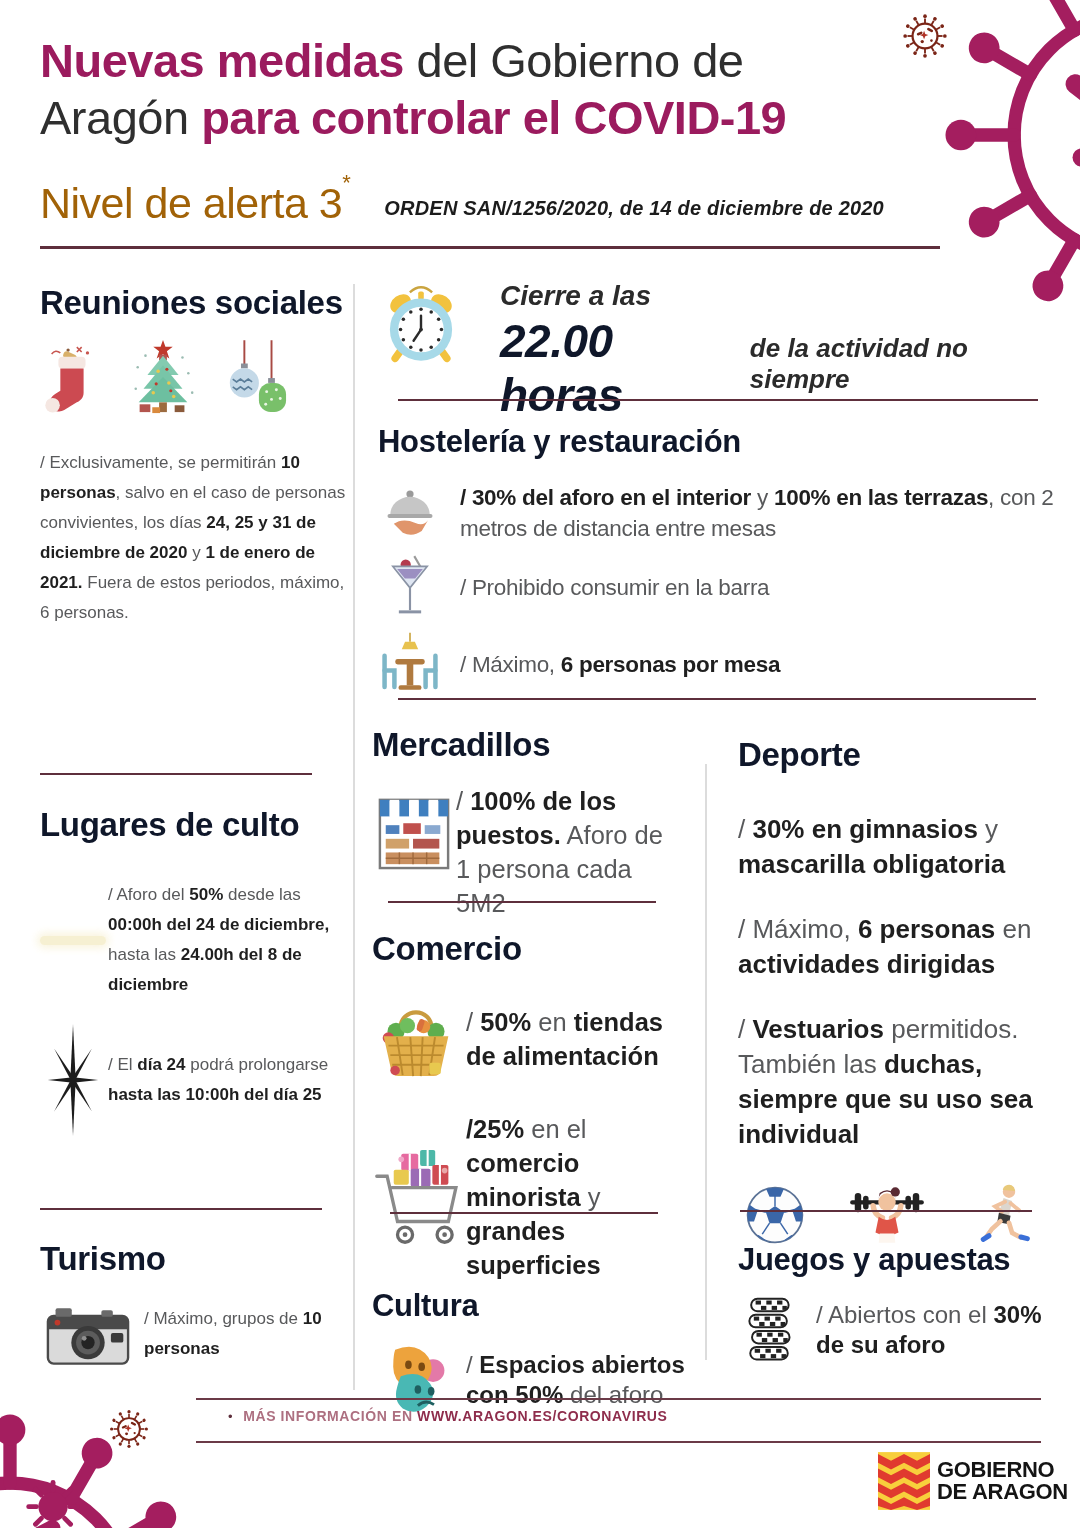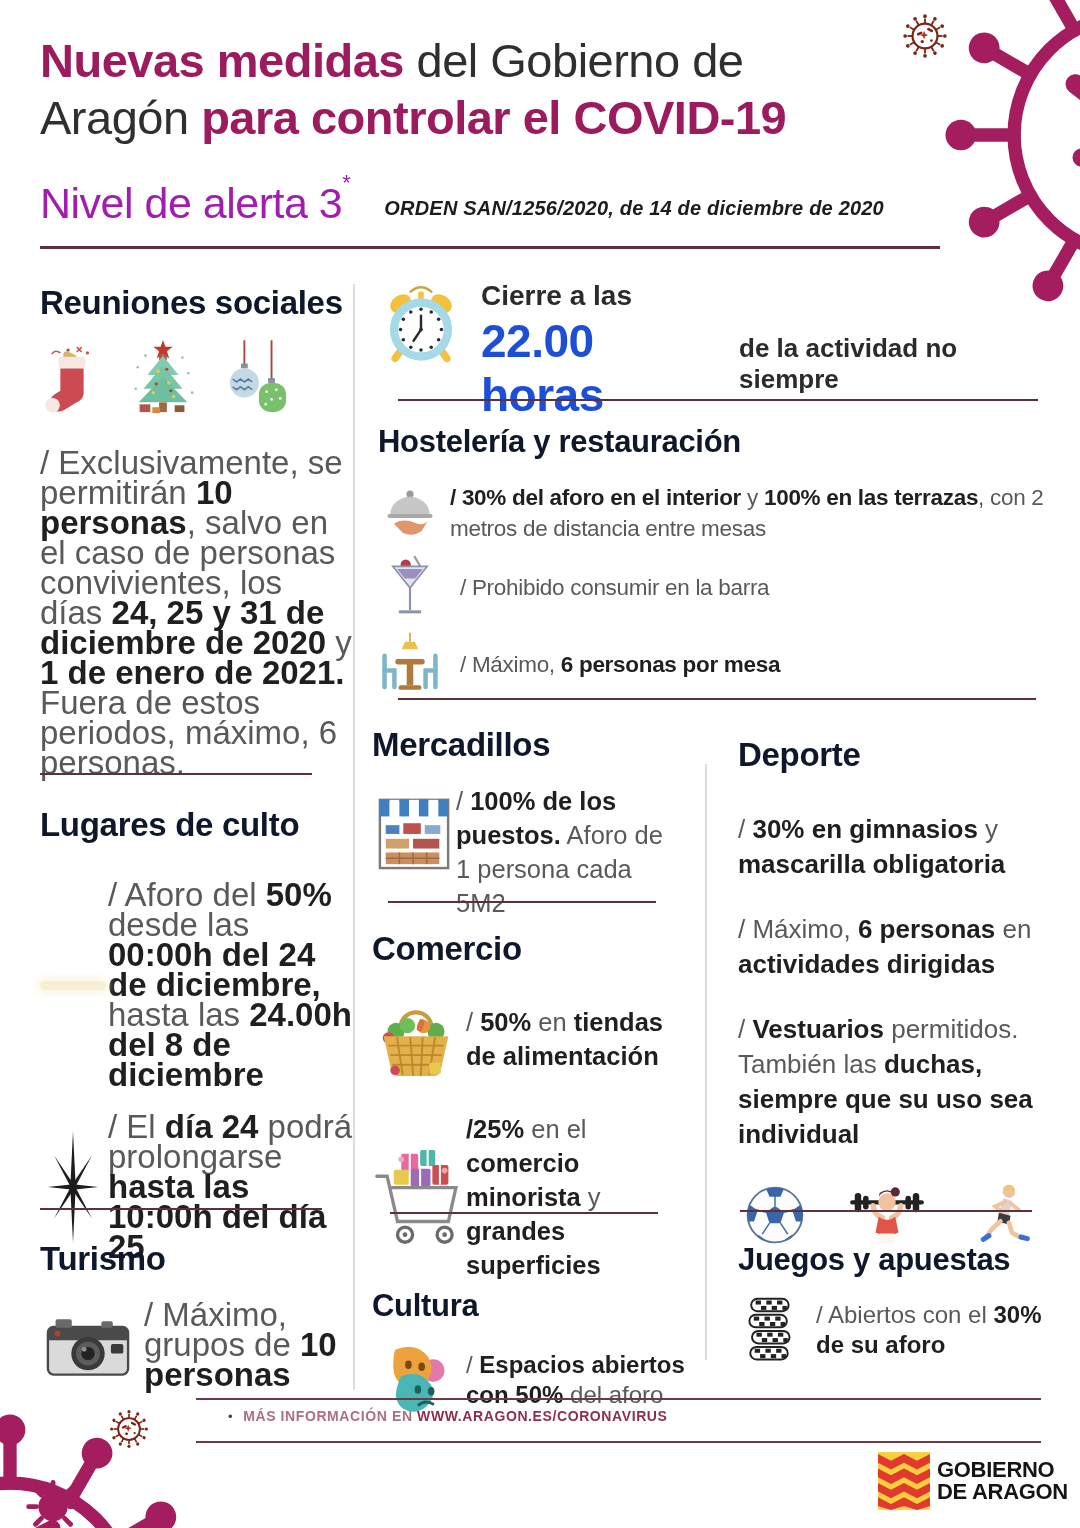--- a/index.html
+++ b/index.html
@@ -6,41 +6,41 @@
   #page{position:relative;width:1080px;height:1528px;background:#ffffff;overflow:hidden;
         font-family:"Liberation Sans","DejaVu Sans",sans-serif;color:#58595b;}
   .abs{position:absolute;}
   .rule{position:absolute;background:#5e2f3c;}
   .vdiv{position:absolute;background:#dcdcdc;width:2px;}
 
   
   .title{font-size:47px;line-height:57px;font-weight:400;color:#2f2f2f;letter-spacing:-0.5px;}
   .title b{color:#9b1b5e;font-weight:700;}
   .alert-row{display:flex;align-items:flex-end;margin-top:24px;}
-  .alert-level{font-size:43px;color:#a21caf;font-weight:400;letter-spacing:-0.5px;}
+  .alert-level{font-size:43px;color:#a16207;font-weight:400;letter-spacing:-0.5px;}
   .alert-level sup{font-size:22px;vertical-align:28px;}
   .order-ref{font-size:20px;font-style:italic;font-weight:700;color:#1c1c1c;margin-left:34px;padding-bottom:8px;letter-spacing:0.2px;}
 
   
   .sec{position:absolute;}
   .sec-h{margin:0;font-size:33px;font-weight:800;color:#0f172a;letter-spacing:-0.3px;}
   .sec-h.sm{font-size:31px;}
-  .body-text{margin:0;font-size:33px;line-height:30px;color:#58595b;}
+  .body-text{margin:0;font-size:17px;line-height:30px;color:#58595b;}
   .body-text b{color:#1f1f1f;font-weight:700;}
   .item{display:flex;align-items:center;}
   .item .icon-col{flex:0 0 auto;display:flex;justify-content:center;align-items:center;}
   .mid-text{font-size:25.5px;line-height:34px;}
   .host-text{font-size:22.5px;line-height:31px;letter-spacing:-0.3px;}
   .dep-text{font-size:26px;line-height:35px;margin-top:30px;}
 
   
   .cierre{display:flex;align-items:flex-start;}
   .cierre-l1{font-size:28px;font-weight:700;color:#2b2b2b;}
   .cierre-l2{display:flex;align-items:baseline;margin-top:2px;}
-  .cierre-time{font-size:46px;font-weight:800;color:#1d4ed8;letter-spacing:-0.5px;}
+  .cierre-time{font-size:46px;font-weight:800;color:#0f172a;letter-spacing:-0.5px;}
   .cierre-rest{font-size:26px;font-weight:700;color:#2b2b2b;margin-left:12px;}
 
   .xmas-row{display:flex;align-items:flex-end;gap:24px;margin-top:16px;}
   .dep-icons{display:flex;align-items:center;margin-top:26px;}
 
   .candle-faint{width:66px;height:9px;border-radius:5px;background:#f4ecc4;opacity:.75;box-shadow:0 0 8px 3px #f7f0d2;}
 
   
   .footer-info{position:absolute;left:228px;top:1408px;font-size:14px;letter-spacing:0.6px;white-space:nowrap;}
   .f-bullet{color:#5e2f3c;margin-right:10px;font-size:13px;}
@@ -644,39 +644,39 @@
       <p class="body-text" style="width:212px;margin-left:8px;"><span>/ Máximo, grupos de </span><b>10 personas</b></p>
     </div>
   </section>
 
   <section class="sec cierre" style="left:382px;top:280px;width:680px;">
     <span>
         <svg width="78" height="88">
           <use href="#sym-clock"></use>
         </svg>
       </span>
-    <div style="margin-left:21px;">
+    <div style="margin-left:40px;font-style:italic;">
       <div class="cierre-l1">Cierre a las</div>
       <div class="cierre-l2">
         <span class="cierre-time">22.00 horas</span>
         <span class="cierre-rest">de la actividad no siempre</span>
       </div>
     </div>
   </section>
   <div class="rule" style="left:398px;top:399px;width:640px;height:2px;"></div>
 
   <section class="sec" style="left:378px;top:424px;width:682px;">
     <h2 class="sec-h sm">Hostelería y restauración</h2>
     <div class="item" style="margin-top:22px;">
       <div class="icon-col" style="width:64px;">
           <svg width="58" height="54">
             <use href="#sym-cloche"></use>
           </svg>
         </div>
-      <p class="body-text host-text" style="width:596px;margin-left:8px;"><b>/ 30% del aforo en el interior</b><span> y </span><b>100% en las terrazas</b><span>, con 2 metros de distancia entre mesas</span></p>
+      <p class="body-text host-text" style="width:596px;margin-left:18px;"><b>/ 30% del aforo en el interior</b><span> y </span><b>100% en las terrazas</b><span>, con 2 metros de distancia entre mesas</span></p>
     </div>
     <div class="item" style="margin-top:8px;">
       <div class="icon-col" style="width:64px;">
           <svg width="48" height="70">
             <use href="#sym-cocktail"></use>
           </svg>
         </div>
       <p class="body-text host-text" style="width:596px;margin-left:18px;"><span>/ Prohibido consumir en la barra</span></p>
     </div>
     <div class="item" style="margin-top:6px;">

